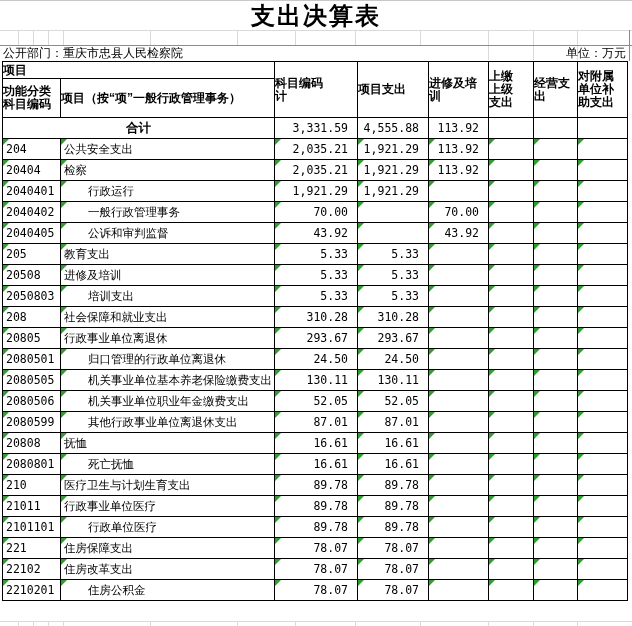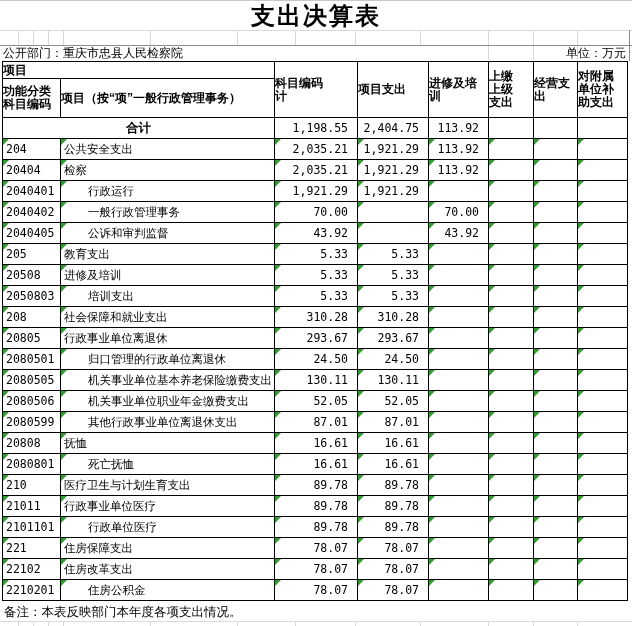--- a/index.html
+++ b/index.html
@@ -71,22 +71,22 @@
       </tr>
       <tr class="hdr2">
         <th>功能分类
 科目编码</th>
         <th>项目（按“项”一般行政管理事务）</th>
       </tr>
     </thead>
     <tbody id="table-body">
         <tr>
           <td class="sum" colspan="2">合计</td>
-          <td class="num">1,198.55</td>
-          <td class="num">2,404.75</td>
+          <td class="num">3,331.59</td>
+          <td class="num">4,555.88</td>
           <td class="num">113.92</td>
           <td class="num"></td>
           <td class="num"></td>
           <td class="num"></td>
         </tr>
         <tr>
           <td class="code">204<span class="tri" style="border-top-color: rgb(47, 158, 47);"></span></td>
           <td class="name">公共安全支出<span class="tri" style="border-top-color: rgb(47, 158, 47);"></span></td>
           <td class="num">2,035.21<span class="tri" style="border-top-color: rgb(47, 158, 47);"></span></td>
           <td class="num">1,921.29<span class="tri" style="border-top-color: rgb(47, 158, 47);"></span></td>
@@ -473,21 +473,20 @@
           <td class="num">
             <span class="tri" style="border-top-color: rgb(47, 158, 47);"></span>
           </td>
           <td class="num">
             <span class="tri" style="border-top-color: rgb(47, 158, 47);"></span>
           </td>
         </tr>
       </tbody>
   </table>
 
-  <div class="note">备注：本表反映部门本年度各项支出情况。</div>
 
   <div id="decor">
       <div class="gl-h" style="left: 0px; top: 30px; width: 632px; background: rgb(217, 217, 217);"></div>
       <div class="gl-h" style="left: 0px; top: 45px; width: 632px; background: rgb(140, 140, 140);"></div>
       <div class="gl-h" style="left: 0px; top: 621px; width: 632px; background: rgb(217, 217, 217);"></div>
       <div class="gl-v" style="left: 18px; top: 31px; height: 14px; background: rgb(217, 217, 217);"></div>
       <div class="gl-v" style="left: 33px; top: 31px; height: 14px; background: rgb(217, 217, 217);"></div>
       <div class="gl-v" style="left: 48px; top: 31px; height: 14px; background: rgb(217, 217, 217);"></div>
       <div class="gl-v" style="left: 63px; top: 31px; height: 14px; background: rgb(217, 217, 217);"></div>
       <div class="gl-v" style="left: 150px; top: 31px; height: 14px; background: rgb(217, 217, 217);"></div>

